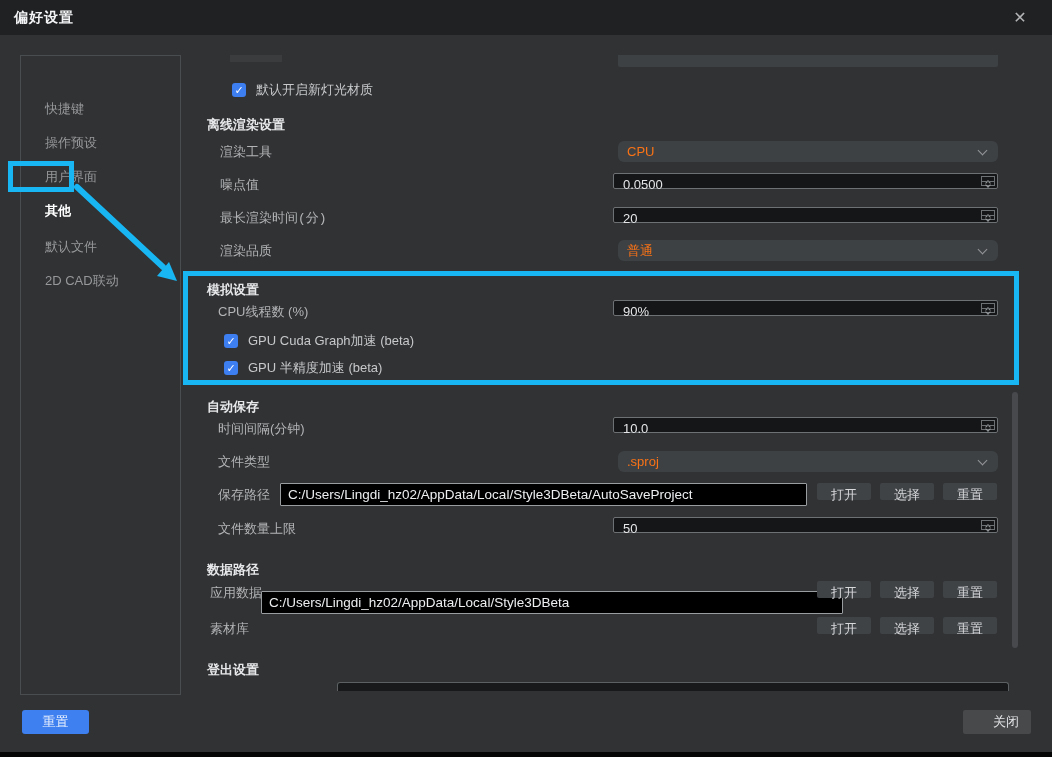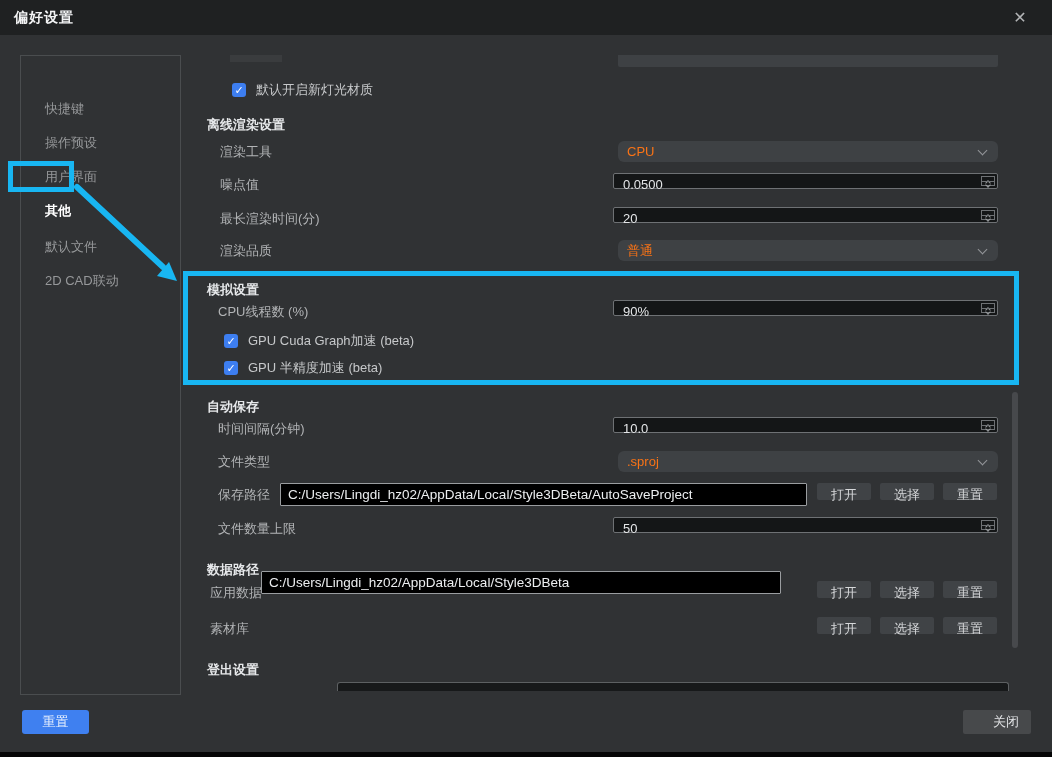--- a/index.html
+++ b/index.html
@@ -100,21 +100,21 @@
     <span class="spinbtns">
         <span class="spincell">
           <i class="cu"></i>
         </span>
         <span class="spincell">
           <i class="cd"></i>
         </span>
       </span>
   </div>
 
-  <div class="lbl" style="left:220px; top:211px;">最长渲染时间(分)</div>
+  <div class="lbl" style="left:220px; top:211px;font-family:Liberation Mono, monospace;">最长渲染时间(分)</div>
   <div class="spin" style="left:613px; top:207px; width:385px;">
     <span>20</span>
     <span class="spinbtns">
         <span class="spincell">
           <i class="cu"></i>
         </span>
         <span class="spincell">
           <i class="cd"></i>
         </span>
       </span>
@@ -183,21 +183,21 @@
         </span>
         <span class="spincell">
           <i class="cd"></i>
         </span>
       </span>
   </div>
 
   <div class="hdr" style="left:207px; top:562px;">数据路径</div>
 
   <div class="lbl" style="left:210px; top:585px;">应用数据</div>
-  <div class="pathin" style="left:261px; top:571px; width:520px;">C:/Users/Lingdi_hz02/AppData/Local/Style3DBeta</div>
+  <div class="pathin" style="left:261px; top:591px; width:582px;">C:/Users/Lingdi_hz02/AppData/Local/Style3DBeta</div>
   <div class="gbtn" style="left:817px; top:581px;">打开</div>
   <div class="gbtn" style="left:880px; top:581px;">选择</div>
   <div class="gbtn" style="left:943px; top:581px;">重置</div>
 
   <div class="lbl" style="left:210px; top:621px;">素材库</div>
   <div class="gbtn" style="left:817px; top:617px;">打开</div>
   <div class="gbtn" style="left:880px; top:617px;">选择</div>
   <div class="gbtn" style="left:943px; top:617px;">重置</div>
 
   <div class="hdr" style="left:207px; top:662px;">登出设置</div>

